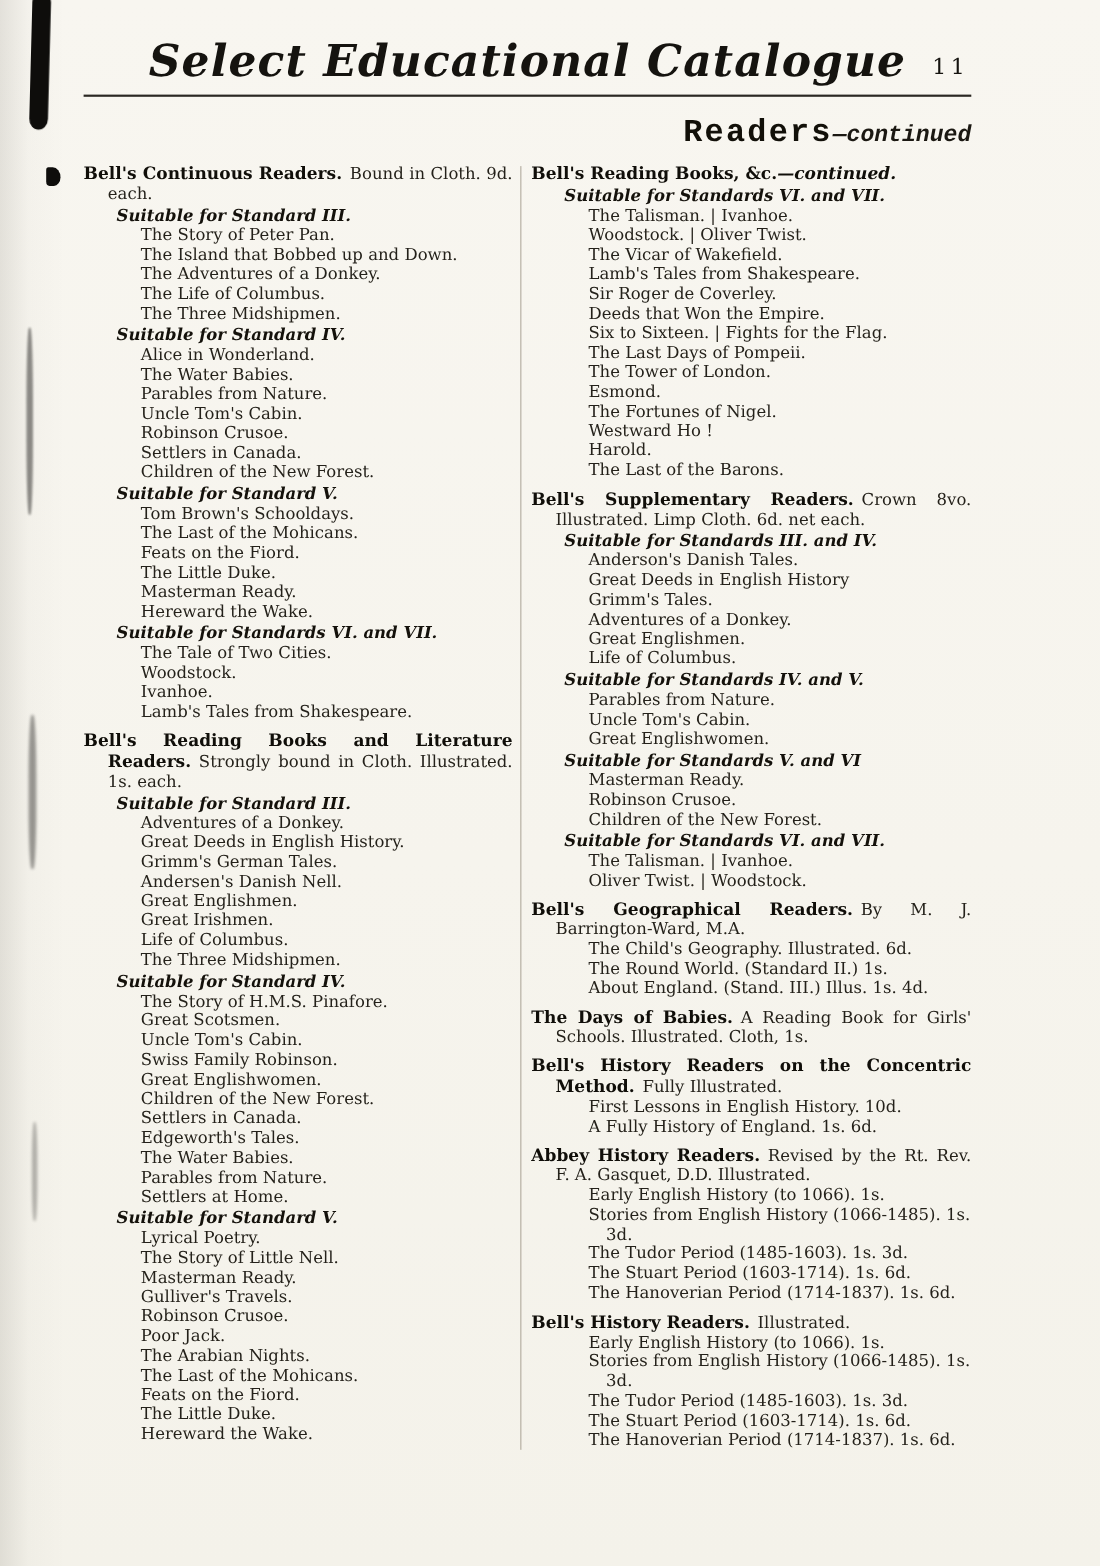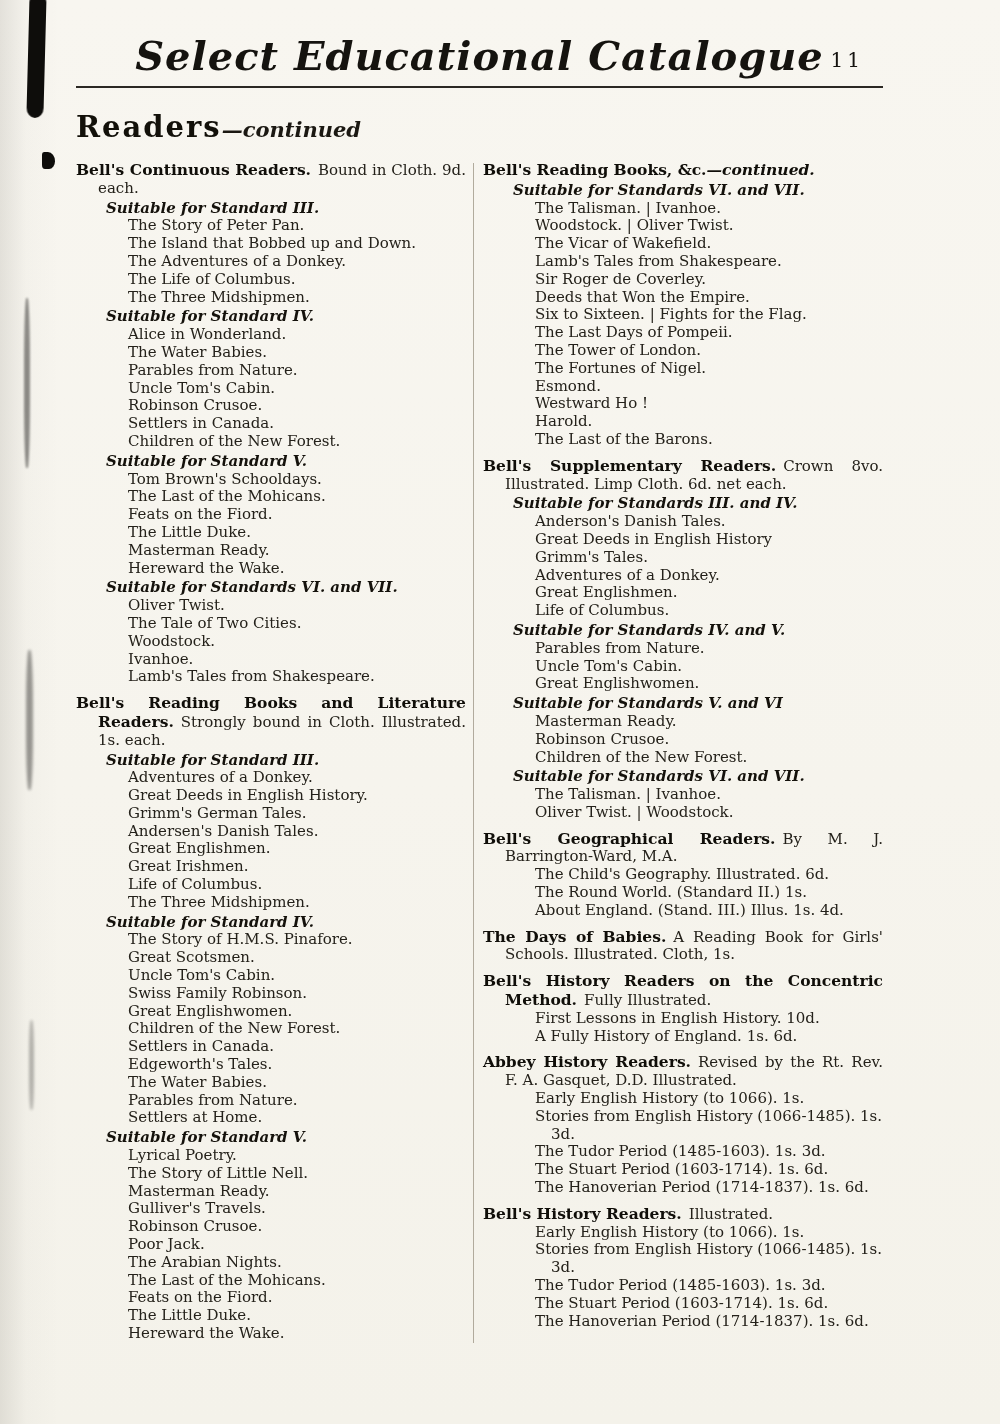--- a/index.html
+++ b/index.html
@@ -27,26 +27,26 @@
   .art-4 { left: 26px; top: 650px; width: 7px; height: 140px; opacity: 0.4; border-radius: 40%; filter: blur(1.4px); }
   .art-5 { left: 29px; top: 1020px; width: 5px; height: 90px; opacity: 0.28; border-radius: 40%; filter: blur(1.4px); }
 
   .header { position: relative; text-align: center; height: 50px; }
   .header-title {
     font-style: italic; font-weight: bold;
     font-size: 40px; letter-spacing: 1px;
     color: #15130f;
   }
   .page-number {
-    position: absolute; right: 19px; top: 16px;
+    position: absolute; right: 2px; top: 16px;
     font-size: 20px; letter-spacing: 4px; color: #15130f;
   }
   .header-rule { border: none; border-top: 2px solid #2b2823; margin: 4px 0 0 0; }
 
-  .readers-title { text-align: left; margin: 15px 0 8px 0; line-height: 46px; }
+  .readers-title { text-align: right; margin: 15px 0 8px 0; line-height: 34px; font-family: Liberation Mono, monospace; }
   .title-bold { font-weight: bold; font-size: 29px; letter-spacing: 2px; color: #121009; }
   .title-italic { font-style: italic; font-size: 21px; color: #1b1812; }
 
   .columns { display: flex; margin-top: 4px; align-items: stretch; }
   .col { font-size: 15px; line-height: 17.8px; }
   .col-left  { width: 390px; }
   .col-right { flex: 1; }
   .col-divider { width: 1px; background: #9a9181; opacity: 0.75; margin: 2px 9px 0 7px; }
 
   p { margin: 0; }
@@ -107,33 +107,32 @@
           <p class="item">Settlers in Canada.</p>
           <p class="item">Children of the New Forest.</p>
           <p class="subhead">Suitable for Standard V.</p>
           <p class="item">Tom Brown's Schooldays.</p>
           <p class="item">The Last of the Mohicans.</p>
           <p class="item">Feats on the Fiord.</p>
           <p class="item">The Little Duke.</p>
           <p class="item">Masterman Ready.</p>
           <p class="item">Hereward the Wake.</p>
           <p class="subhead">Suitable for Standards VI. and VII.</p>
-          <p class="item">Oliver Twist.</p>
           <p class="item">The Tale of Two Cities.</p>
           <p class="item">Woodstock.</p>
           <p class="item">Ivanhoe.</p>
           <p class="item">Lamb's Tales from Shakespeare.</p>
         </div>
         <div class="section">
           <p class="section-head"><span class="t">Bell's Reading Books and Literature Readers.</span><span class="intro">Strongly bound in Cloth.  Illustrated.  1s. each.</span></p>
           <p class="subhead">Suitable for Standard III.</p>
           <p class="item">Adventures of a Donkey.</p>
           <p class="item">Great Deeds in English History.</p>
           <p class="item">Grimm's German Tales.</p>
-          <p class="item">Andersen's Danish Tales.</p>
+          <p class="item">Andersen's Danish Nell.</p>
           <p class="item">Great Englishmen.</p>
           <p class="item">Great Irishmen.</p>
           <p class="item">Life of Columbus.</p>
           <p class="item">The Three Midshipmen.</p>
           <p class="subhead">Suitable for Standard IV.</p>
           <p class="item">The Story of H.M.S. Pinafore.</p>
           <p class="item">Great Scotsmen.</p>
           <p class="item">Uncle Tom's Cabin.</p>
           <p class="item">Swiss Family Robinson.</p>
           <p class="item">Great Englishwomen.</p>
@@ -164,22 +163,22 @@
           <p class="subhead">Suitable for Standards VI. and VII.</p>
           <p class="item">The Talisman.  |  Ivanhoe.</p>
           <p class="item">Woodstock.  |  Oliver Twist.</p>
           <p class="item">The Vicar of Wakefield.</p>
           <p class="item">Lamb's Tales from Shakespeare.</p>
           <p class="item">Sir Roger de Coverley.</p>
           <p class="item">Deeds that Won the Empire.</p>
           <p class="item">Six to Sixteen.  |  Fights for the Flag.</p>
           <p class="item">The Last Days of Pompeii.</p>
           <p class="item">The Tower of London.</p>
+          <p class="item">Esmond.</p>
           <p class="item">The Fortunes of Nigel.</p>
-          <p class="item">Esmond.</p>
           <p class="item">Westward Ho !</p>
           <p class="item">Harold.</p>
           <p class="item">The Last of the Barons.</p>
         </div>
         <div class="section">
           <p class="section-head"><span class="t">Bell's Supplementary Readers.</span><span class="intro">Crown 8vo.  Illustrated.  Limp Cloth.  6d. net each.</span></p>
           <p class="subhead">Suitable for Standards III. and IV.</p>
           <p class="item">Anderson's Danish Tales.</p>
           <p class="item">Great Deeds in English History</p>
           <p class="item">Grimm's Tales.</p>

